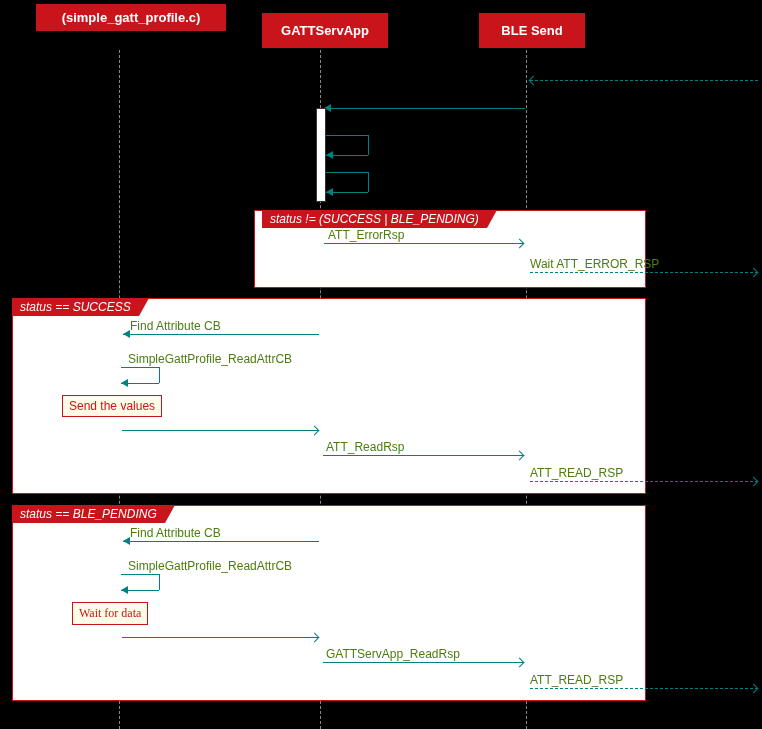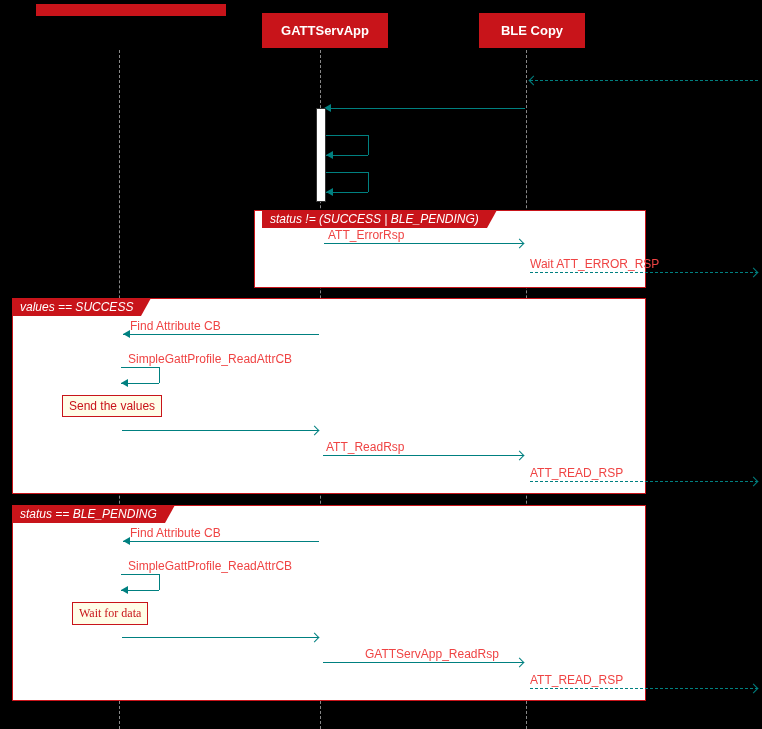--- a/index.html
+++ b/index.html
@@ -59,21 +59,21 @@
   .arrow-left-open {
     position: absolute;
     width: 6px;
     height: 6px;
     border-top: 1px solid #008080;
     border-left: 1px solid #008080;
     transform: rotate(-45deg);
   }
   .msg-label {
     position: absolute;
-    color: #ef4444;
+    color: #4d7c0f;
     white-space: nowrap;
     font-size: 12px;
   }
   .group-box {
     position: absolute;
     border: 1px solid #c8141a;
     background: #fff;
   }
   .group-header {
     position: absolute;
@@ -103,26 +103,27 @@
   }
   .self-line-v {
     position: absolute;
     border-left: 1px solid #008080;
   }
 </style>
 </head>
 <body>
 
 <div class="participant-box" style="left:36px;top:4px;width:170px;">
+  <div>(simple_gatt_profile.c)</div>
 </div>
 <div class="participant-box" style="left:262px;top:13px;width:106px;padding-top:10px;padding-bottom:10px;">
   <span>GATTServApp</span>
 </div>
 <div class="participant-box" style="left:479px;top:13px;width:86px;padding-top:10px;padding-bottom:10px;">
-  <span>BLE Copy</span>
+  <span>BLE Send</span>
 </div>
 
 <div class="lifeline" style="left:119px;"></div>
 <div class="lifeline" style="left:320px;"></div>
 <div class="lifeline" style="left:526px;"></div>
 
 <div class="msg-dashed" style="position:absolute;left:530px;top:80px;width:228px;"></div>
 <div class="arrow-left-open" style="left:530px;top:77px;"></div>
 
 <div class="msg-solid" style="position:absolute;left:324px;top:108px;width:201px;"></div>
@@ -148,21 +149,21 @@
 <div class="msg-solid" style="position:absolute;left:324px;top:243px;width:199px;"></div>
 <div class="arrow-right-open" style="left:516px;top:240px;"></div>
 <div class="msg-label" style="left:328px;top:228px;">ATT_ErrorRsp</div>
 
 <div class="msg-dashed" style="position:absolute;left:530px;top:272px;width:228px;"></div>
 <div class="arrow-right-open" style="left:750px;top:269px;"></div>
 <div class="msg-label" style="left:530px;top:257px;">Wait ATT_ERROR_RSP</div>
 
 <div class="group-box" style="left:12px;top:298px;width:632px;height:194px;"></div>
 <div class="group-header" style="left:12px;top:298px;">
-  <span>values == SUCCESS</span>
+  <span>status == SUCCESS</span>
 </div>
 
 <div class="msg-solid" style="position:absolute;left:123px;top:334px;width:196px;"></div>
 <div class="arrow-left" style="left:123px;top:330px;"></div>
 <div class="msg-label" style="left:130px;top:319px;">Find Attribute CB</div>
 
 <div class="msg-label" style="left:128px;top:352px;">SimpleGattProfile_ReadAttrCB</div>
 <div class="msg-solid" style="position:absolute;left:121px;top:367px;width:38px;"></div>
 <div class="self-line-v" style="left:159px;top:367px;height:16px;"></div>
 <div class="msg-solid" style="position:absolute;left:121px;top:383px;width:38px;"></div>
@@ -200,17 +201,17 @@
 
 <div class="note-box" style="left:72px;top:602px;font-family:Liberation Serif, serif;">
   <span>Wait for data</span>
 </div>
 
 <div class="msg-solid" style="position:absolute;left:122px;top:637px;width:196px;"></div>
 <div class="arrow-right-open" style="left:311px;top:634px;"></div>
 
 <div class="msg-solid" style="position:absolute;left:323px;top:662px;width:200px;"></div>
 <div class="arrow-right-open" style="left:516px;top:659px;"></div>
-<div class="msg-label" style="left:326px;top:647px;margin-left:39px;">GATTServApp_ReadRsp</div>
+<div class="msg-label" style="left:326px;top:647px;">GATTServApp_ReadRsp</div>
 
 <div class="msg-dashed" style="position:absolute;left:530px;top:688px;width:228px;"></div>
 <div class="arrow-right-open" style="left:750px;top:685px;"></div>
 <div class="msg-label" style="left:530px;top:673px;">ATT_READ_RSP</div>
 
 </body></html>

